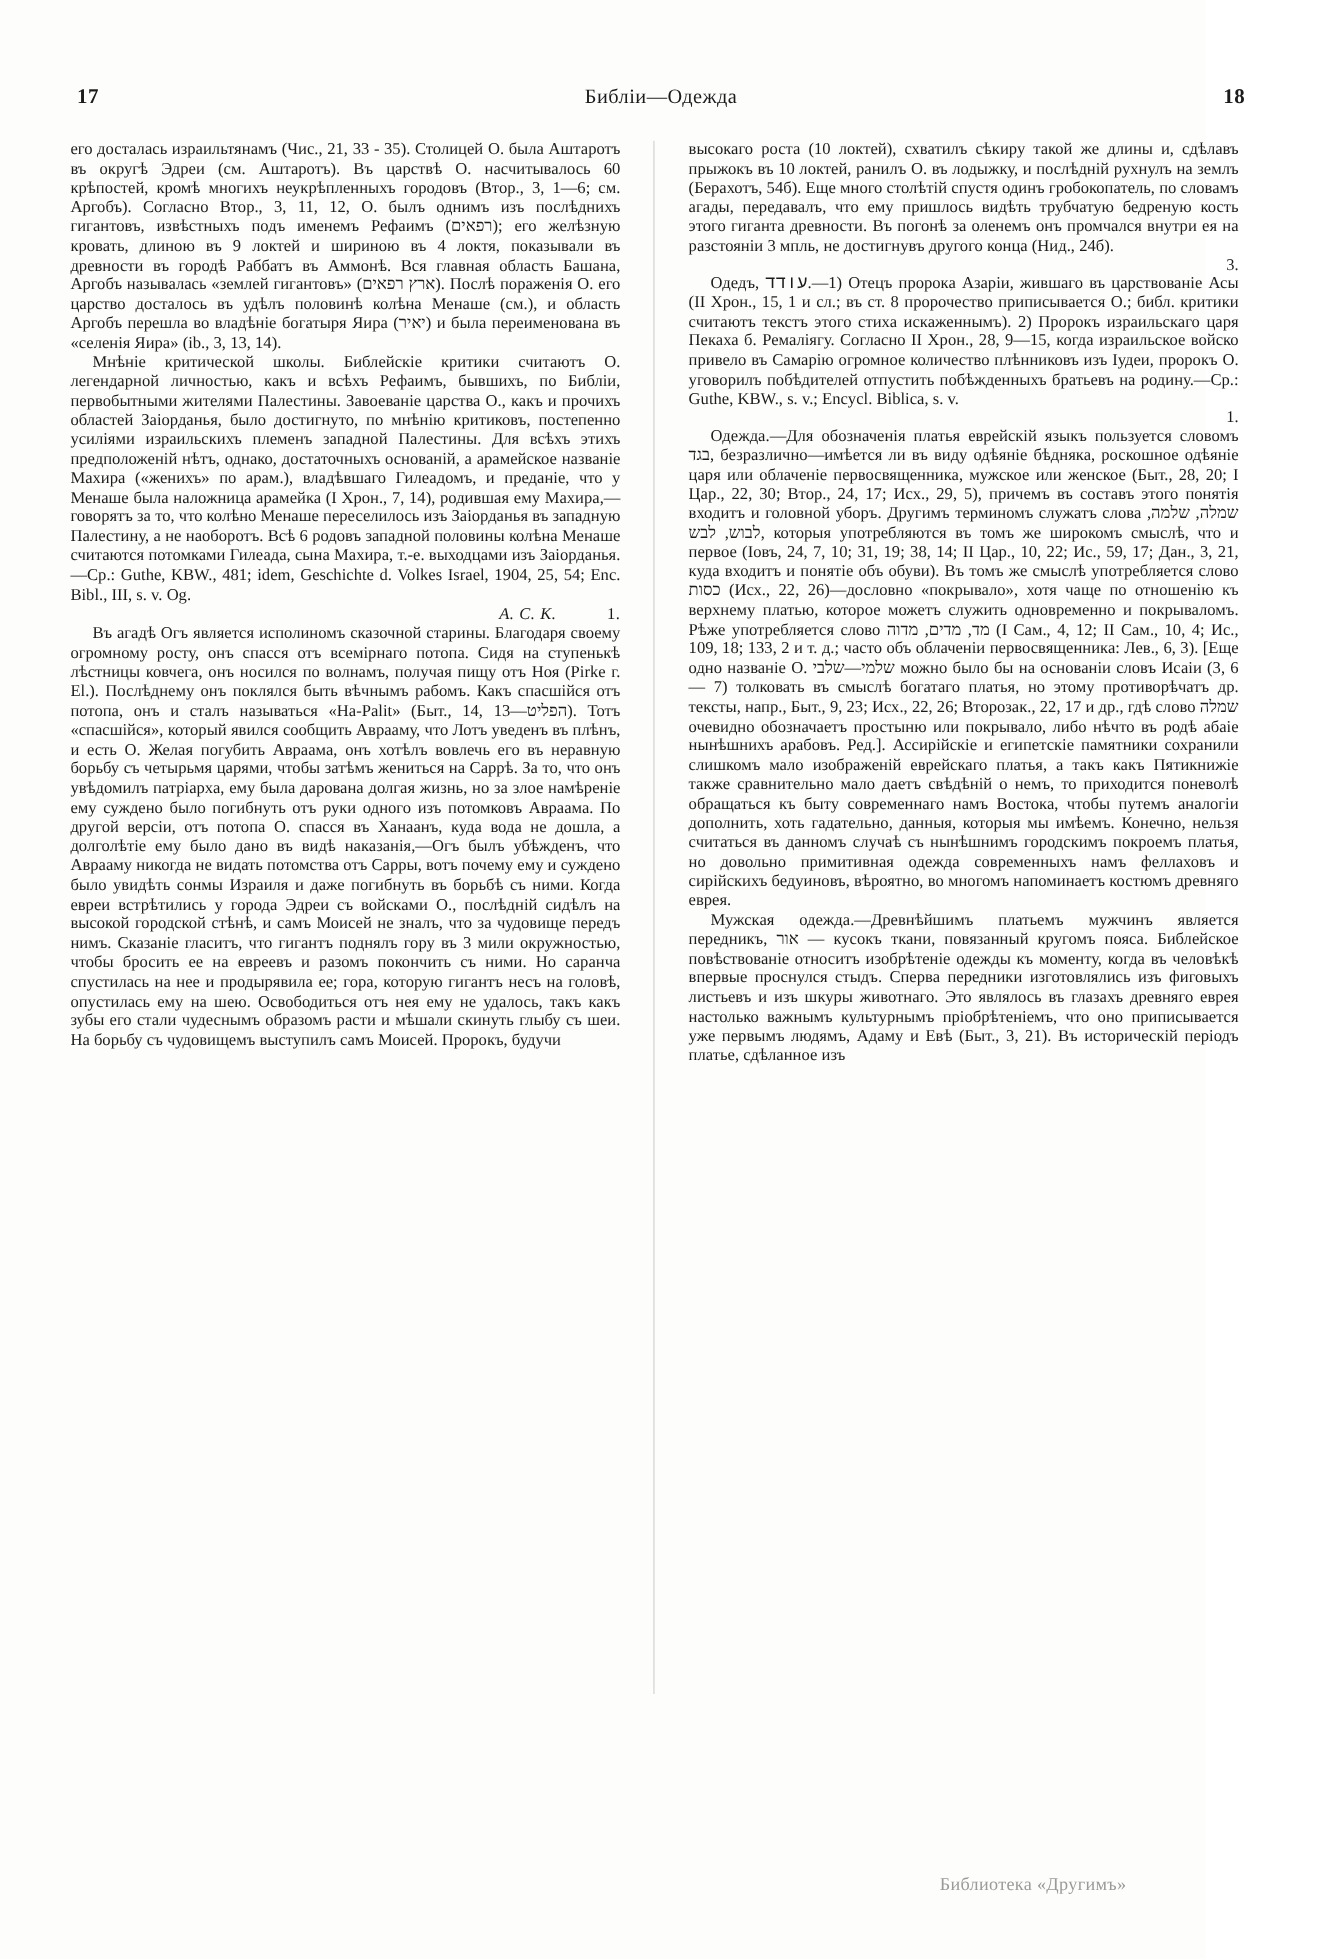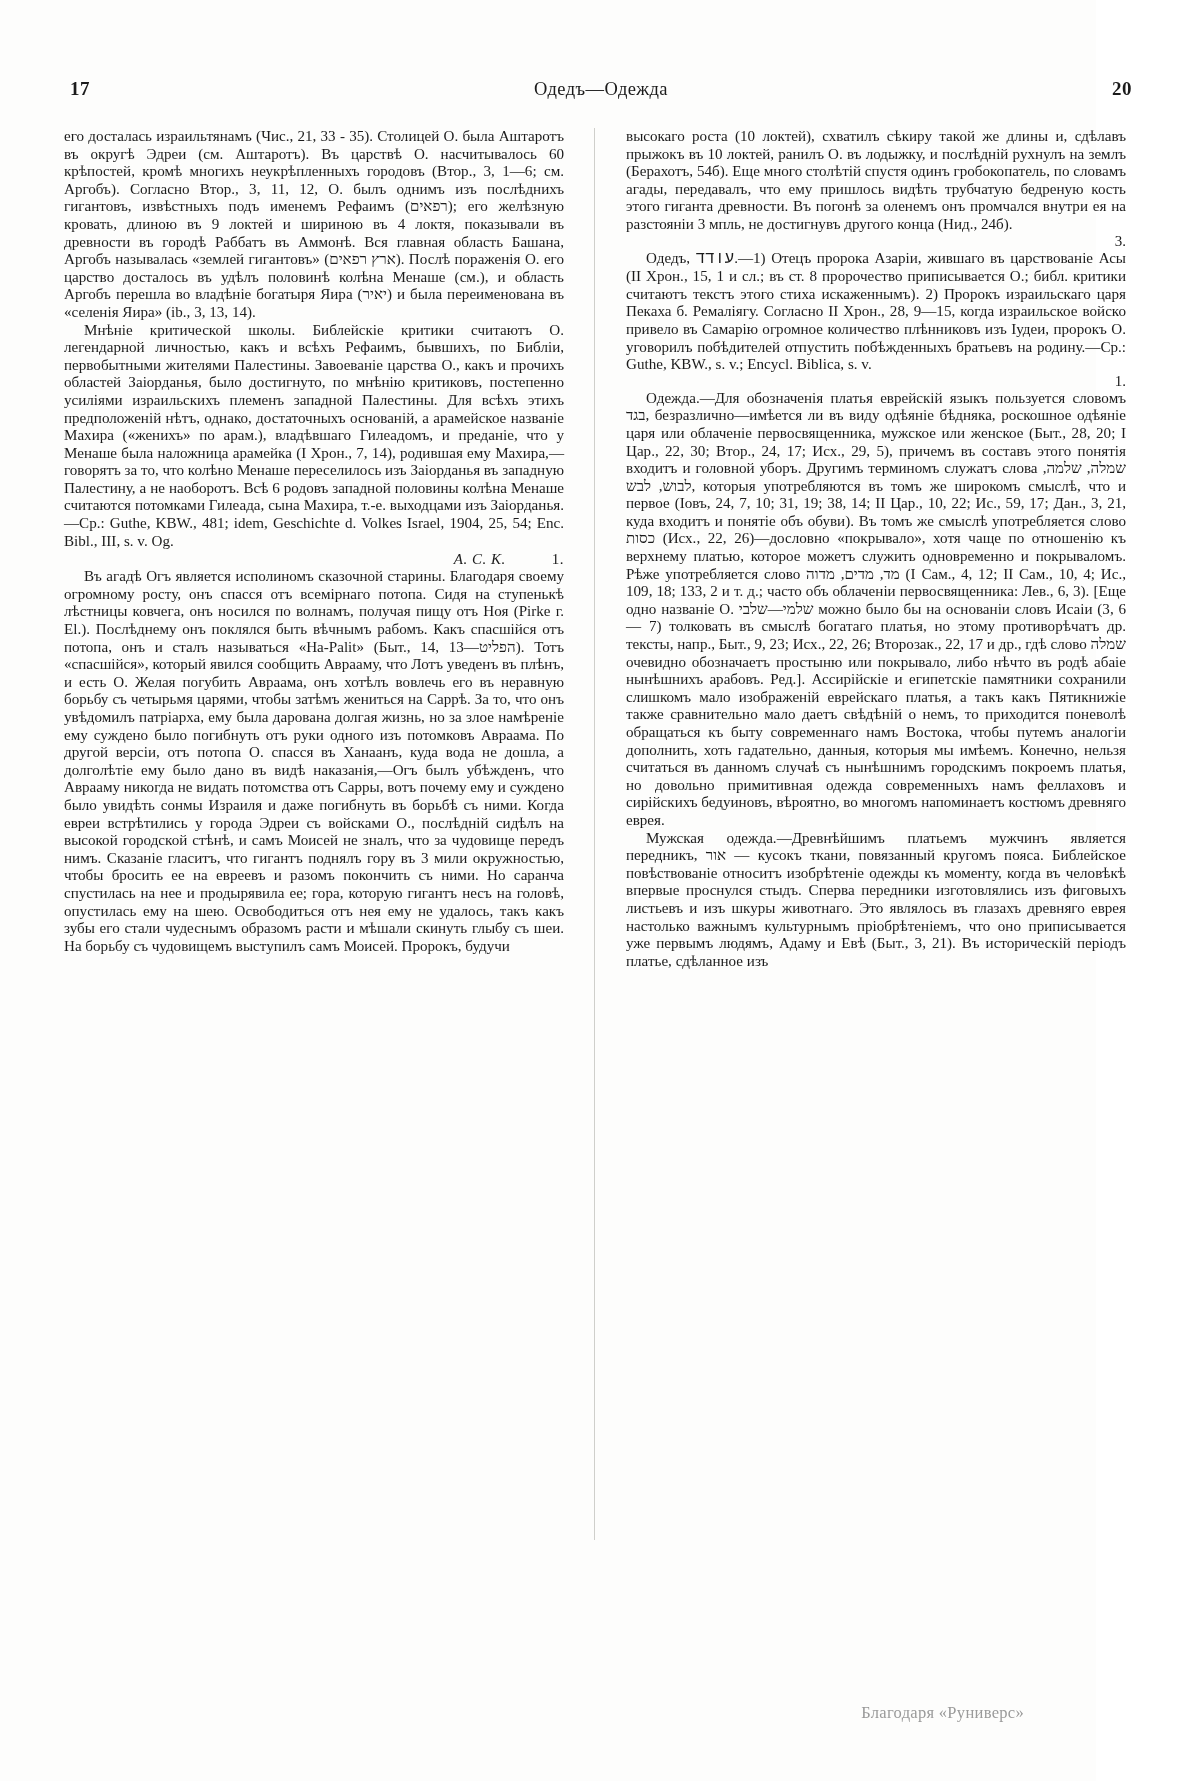--- a/index.html
+++ b/index.html
@@ -128,22 +128,22 @@
     font-family: "Liberation Serif", serif;
   }
 </style>
 </head>
 <body>
 
 <div class="page">
 
   <div class="header">
     <span class="folio-left">17</span>
-    <span class="running-title">Одедъ—Одежда</span>
-    <span class="folio-right">20</span>
+    <span class="running-title">Библіи—Одежда</span>
+    <span class="folio-right">18</span>
   </div>
 
   <div class="columns">
 
     <div class="rule"></div>
 
     <div class="col col-left">
 
       <p>его досталась израильтянамъ (Чис., 21, 33 - 35). Столицей О. была Аштаротъ въ округѣ Эдреи (см. Аштаротъ). Въ царствѣ О. насчитывалось 60 крѣпостей, кромѣ многихъ неукрѣпленныхъ городовъ (Втор., 3, 1—6; см. Аргобъ). Согласно Втор., 3, 11, 12, О. былъ однимъ изъ послѣднихъ гигантовъ, извѣстныхъ подъ именемъ Рефаимъ (רפאים); его желѣзную кровать, длиною въ 9 локтей и шириною въ 4 локтя, показывали въ древности въ городѣ Раббатъ въ Аммонѣ. Вся главная область Башана, Аргобъ называлась «землей гигантовъ» (ארץ רפאים). Послѣ пораженія О. его царство досталось въ удѣлъ половинѣ колѣна Менаше (см.), и область Аргобъ перешла во владѣніе богатыря Яира (יאיר) и была переименована въ «селенія Яира» (ib., 3, 13, 14).</p>
 
@@ -166,15 +166,15 @@
       <span class="numline">1.</span>
 
       <p class="indent"><span class="entry-head">Одежда.</span><span>—Для обозначенія платья еврейскій языкъ пользуется словомъ בגד, безразлично—имѣется ли въ виду одѣяніе бѣдняка, роскошное одѣяніе царя или облаченіе первосвященника, мужское или женское (Быт., 28, 20; I Цар., 22, 30; Втор., 24, 17; Исх., 29, 5), причемъ въ составъ этого понятія входитъ и головной уборъ. Другимъ терминомъ служатъ слова שמלה, שלמה, לבוש, לבש, которыя употребляются въ томъ же широкомъ смыслѣ, что и первое (Іовъ, 24, 7, 10; 31, 19; 38, 14; II Цар., 10, 22; Ис., 59, 17; Дан., 3, 21, куда входитъ и понятіе объ обуви). Въ томъ же смыслѣ употребляется слово כסות (Исх., 22, 26)—дословно «покрывало», хотя чаще по отношенію къ верхнему платью, которое можетъ служить одновременно и покрываломъ. Рѣже употребляется слово מד, מדים, מדוה (I Сам., 4, 12; II Сам., 10, 4; Ис., 109, 18; 133, 2 и т. д.; часто объ облаченіи первосвященника: Лев., 6, 3). [Еще одно названіе О. שלמי—שלבי можно было бы на основаніи словъ Исаіи (3, 6 — 7) толковать въ смыслѣ богатаго платья, но этому противорѣчатъ др. тексты, напр., Быт., 9, 23; Исх., 22, 26; Второзак., 22, 17 и др., гдѣ слово שמלה очевидно обозначаетъ простыню или покрывало, либо нѣчто въ родѣ абаіе нынѣшнихъ арабовъ. Ред.]. Ассирійскіе и египетскіе памятники сохранили слишкомъ мало изображеній еврейскаго платья, а такъ какъ Пятикнижіе также сравнительно мало даетъ свѣдѣній о немъ, то приходится поневолѣ обращаться къ быту современнаго намъ Востока, чтобы путемъ аналогіи дополнить, хоть гадательно, данныя, которыя мы имѣемъ. Конечно, нельзя считаться въ данномъ случаѣ съ нынѣшнимъ городскимъ покроемъ платья, но довольно примитивная одежда современныхъ намъ феллаховъ и сирійскихъ бедуиновъ, вѣроятно, во многомъ напоминаетъ костюмъ древняго еврея.</span></p>
 
       <p class="indent"><span class="ital">Мужская одежда.</span><span>—Древнѣйшимъ платьемъ мужчинъ является передникъ, אור — кусокъ ткани, повязанный кругомъ пояса. Библейское повѣствованіе относитъ изобрѣтеніе одежды къ моменту, когда въ человѣкѣ впервые проснулся стыдъ. Сперва передники изготовлялись изъ фиговыхъ листьевъ и изъ шкуры животнаго. Это являлось въ глазахъ древняго еврея настолько важнымъ культурнымъ пріобрѣтеніемъ, что оно приписывается уже первымъ людямъ, Адаму и Евѣ (Быт., 3, 21). Въ историческій періодъ платье, сдѣланное изъ</span></p>
 
     </div>
 
   </div>
 
-  <div class="watermark">Благодаря «Руниверс»</div>
+  <div class="watermark">Библиотека «Другимъ»</div>
 
 </div>
 
 </body></html>

